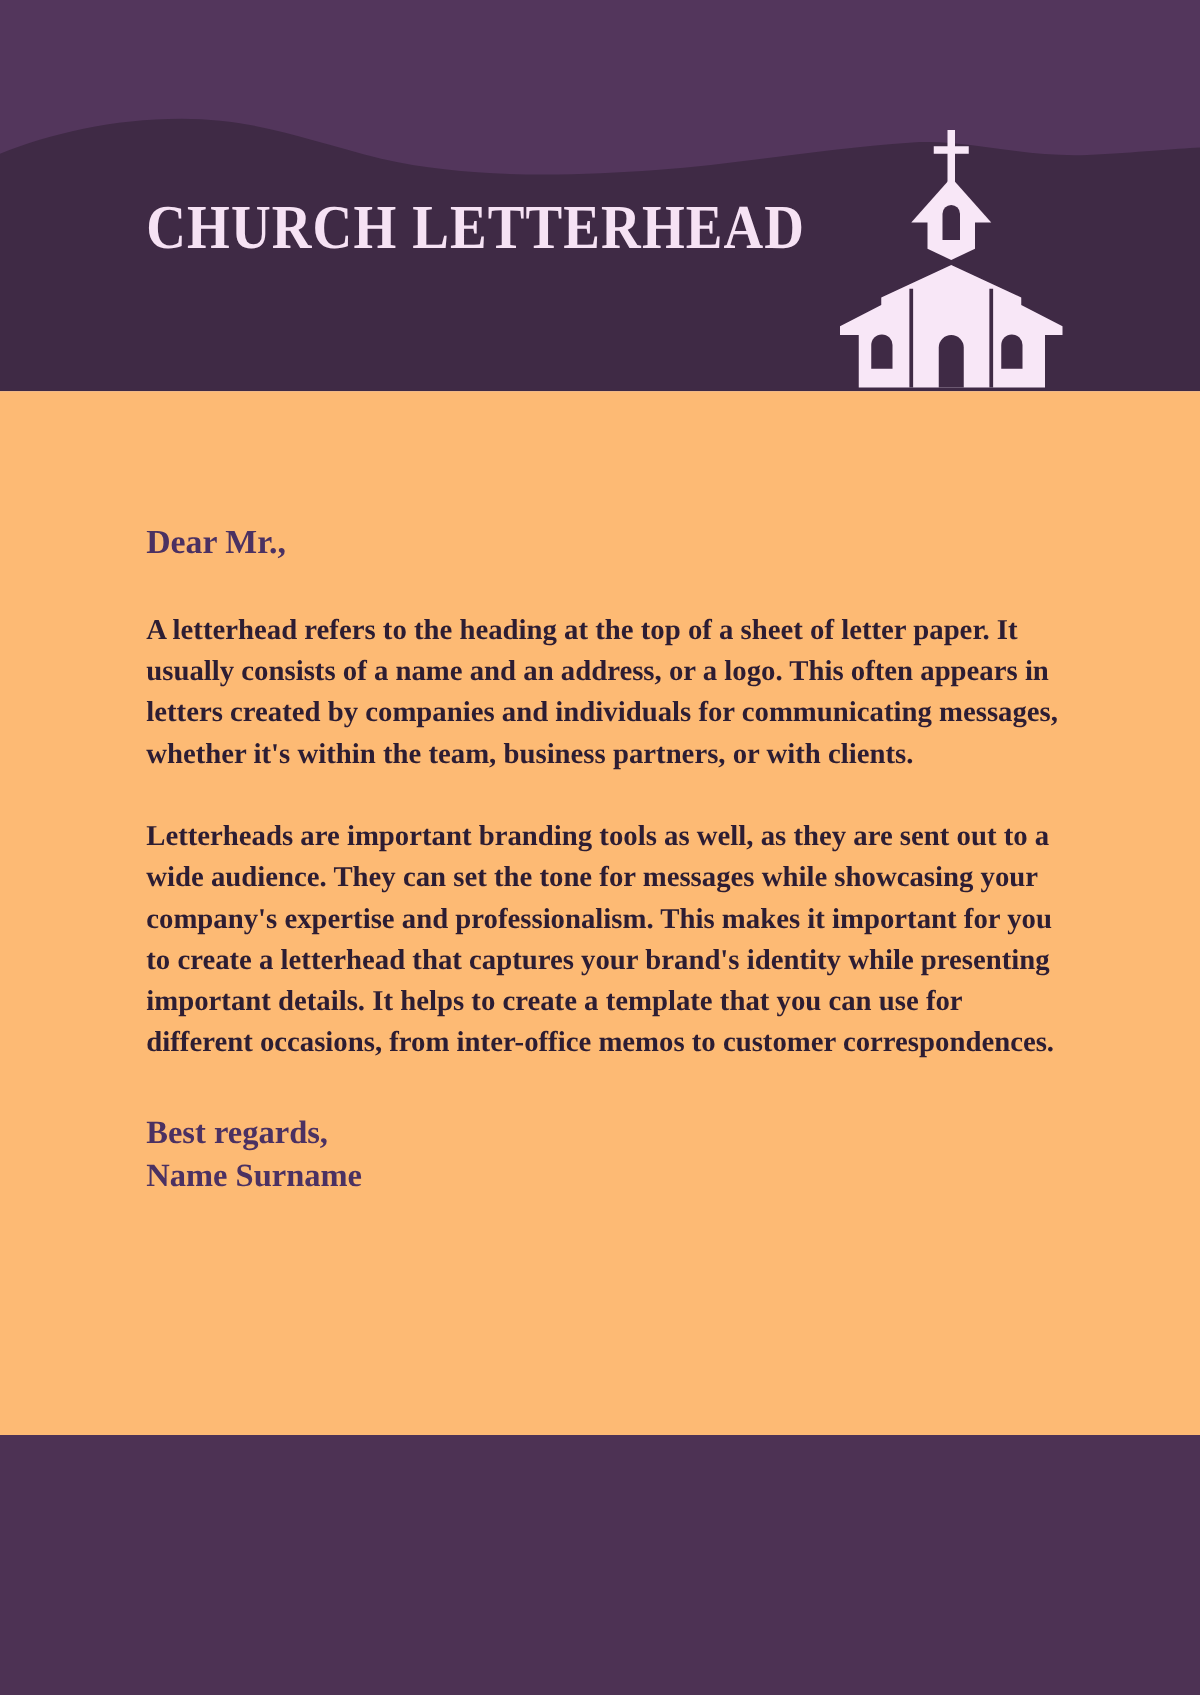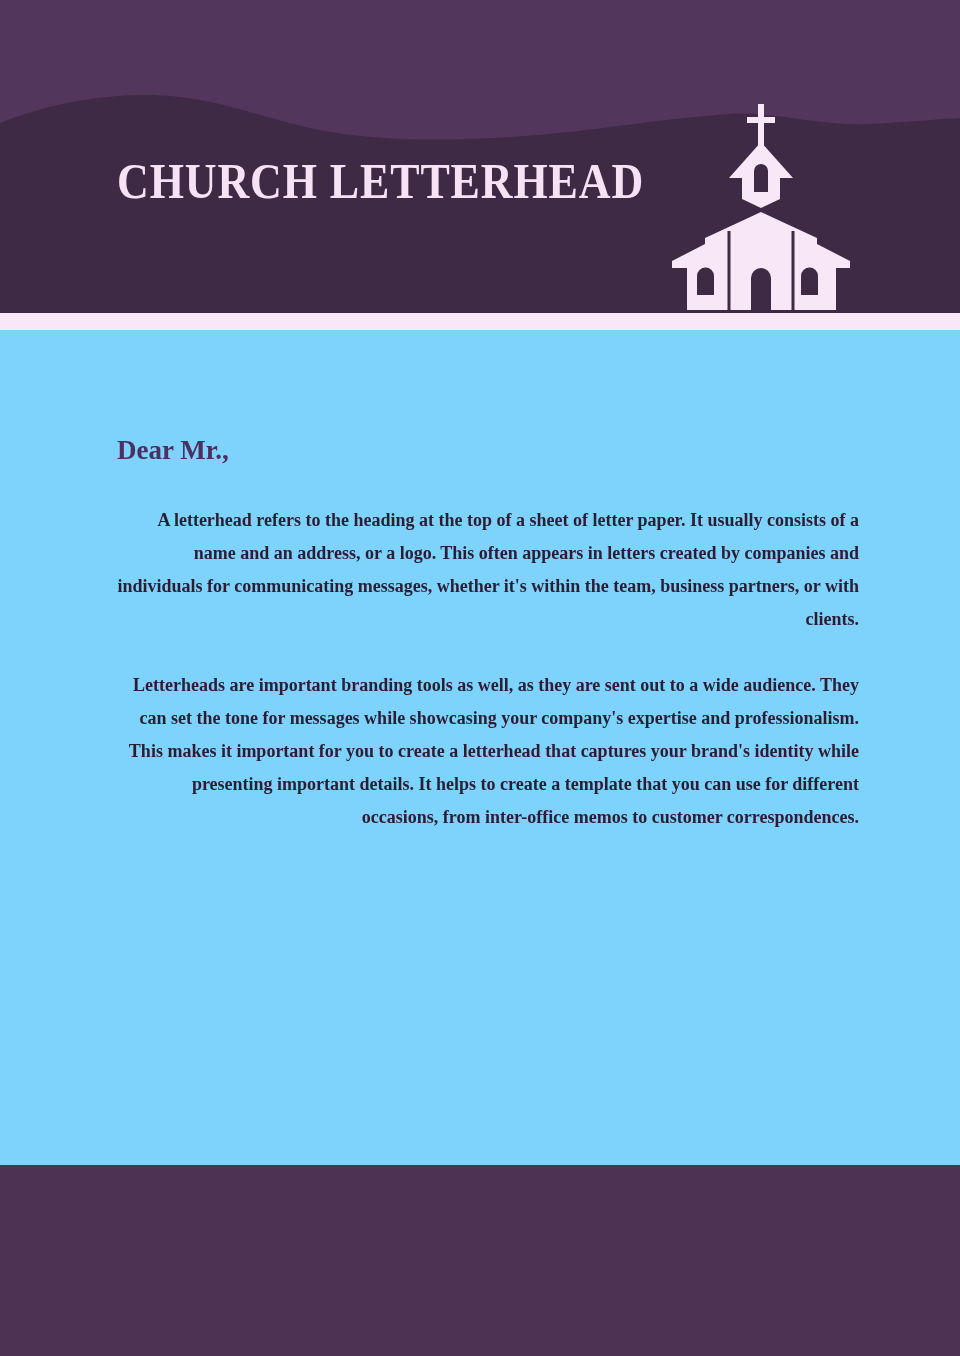--- a/index.html
+++ b/index.html
@@ -39,40 +39,38 @@
   .church-icon {
     position: absolute;
     left: 670px; top: 104px;
     width: 182px; height: 208px;
     display: block;
   }
   
   .letter {
     position: relative;
     width: 960px; height: 835px;
-    background: #7dd3fc;
+    background: #fdba74;
     box-sizing: border-box;
     padding: 103px 68px 0 117px;
-    margin-top: 17px;
   }
   .salutation {
     font-size: 27px;
     font-weight: 700;
     color: #4b3162;
     line-height: 34px;
     margin: 0 0 37px 0;
   }
   .letter p.body-par {
     width: 742px;
-    font-size: 18px;
+    font-size: 23px;
     font-weight: 700;
     line-height: 33px;
     color: #2d1d33;
     margin: 0 0 33px 0;
-    text-align: right;
   }
   .closing-block {
     margin-top: 38px;
     font-size: 26px;
     font-weight: 700;
     color: #4b3162;
     line-height: 35px;
   }
   .closing-block div { margin: 0; }
   
@@ -124,17 +122,21 @@
 
       <path d="M27,191 V172 a8.5,8.5 0 0 1 17,0 V191 Z" fill="#3f2a45"></path>
       <path d="M131,191 V172 a8.5,8.5 0 0 1 17,0 V191 Z" fill="#3f2a45"></path>
     </svg>
   </div>
 
   <div class="letter">
     <p class="salutation">Dear Mr.,</p>
     <p class="body-par">A letterhead refers to the heading at the top of a sheet of letter paper. It usually consists of a name and an address, or a logo. This often appears in letters created by companies and individuals for communicating messages, whether it's within the team, business partners, or with clients.</p>
     <p class="body-par">Letterheads are important branding tools as well, as they are sent out to a wide audience. They can set the tone for messages while showcasing your company's expertise and professionalism. This makes it important for you to create a letterhead that captures your brand's identity while presenting important details. It helps to create a template that you can use for different occasions, from inter-office memos to customer correspondences.</p>
+    <div class="closing-block">
+      <div>Best regards,</div>
+      <div>Name Surname</div>
+    </div>
   </div>
 
   <div class="footer"></div>
 
 </div>
 
 </body></html>

